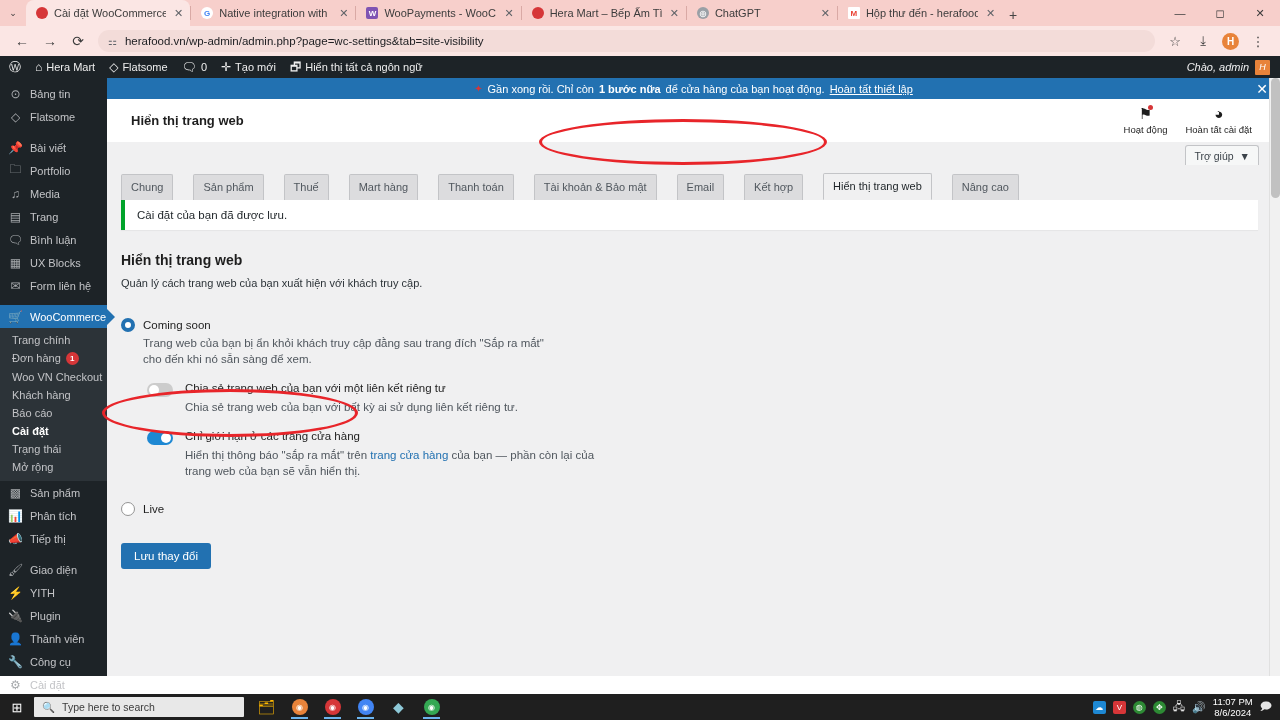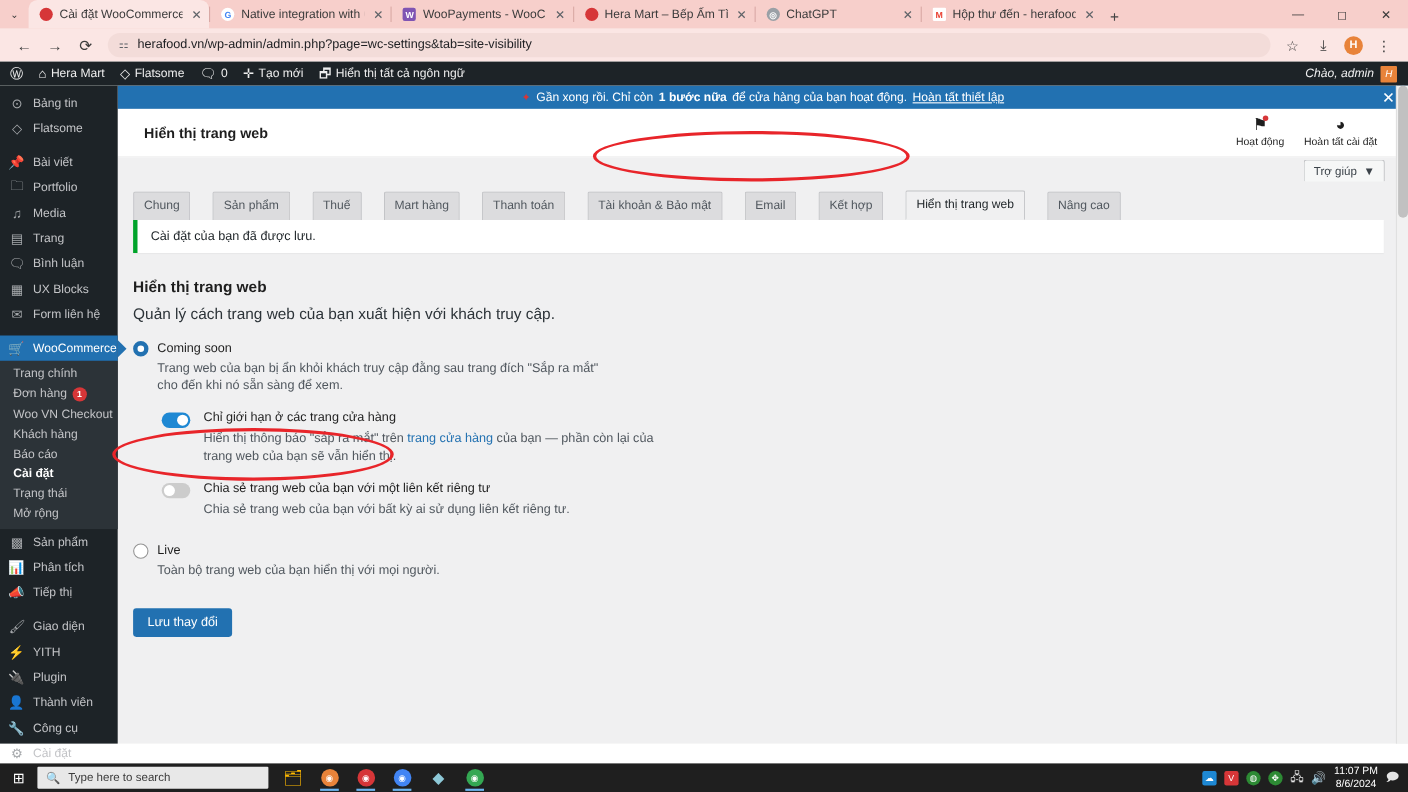--- a/index.html
+++ b/index.html
@@ -157,21 +157,21 @@
     pointer-events:none; z-index: 20; }
 
   .notice {
     background:#fff; border-left: 4px solid #00a32a; margin: 0 22px 0 14px;
     padding: 9px 12px; font-size: 11.5px; color:#1d2327;
     box-shadow: 0 1px 1px rgba(0,0,0,.04);
   }
 
   .main-pane { padding: 22px 22px 0 14px; }
   .sv-title { font-size: 14px; font-weight:700; color:#1e1e1e; margin-bottom: 9px; }
-  .sv-desc { font-size: 14px; color:#2c3338; margin-bottom: 16px; }
+  .sv-desc { font-size: 11px; color:#2c3338; margin-bottom: 28px; }
 
   .radio-row { display:flex; gap: 8px; align-items:flex-start; }
   .radio {
     width: 14px; height: 14px; border-radius: 50%; border: 1px solid #949494;
     background:#fff; flex: 0 0 14px; margin-top: 1px; position:relative;
   }
   .radio.checked { border: 4px solid #2271b1; background:#fff; }
   .radio-label { font-size: 11.5px; color:#1e1e1e; line-height: 16px; }
   .radio-help { font-size: 11.5px; color:#50575e; line-height: 16px; max-width: 420px;
     margin-top: 2px; }
@@ -504,46 +504,45 @@
         <div class="radio-row">
           <span class="radio checked"></span>
           <div>
             <div class="radio-label">Coming soon</div>
           </div>
         </div>
         <div class="radio-help" style="margin-left:22px;">Trang web của bạn bị ẩn khỏi khách truy cập đằng sau trang đích "Sắp ra mắt" cho đến khi nó sẵn sàng để xem.</div>
 
         
         <div class="toggle-block">
+          <span class="toggle">
+            <span class="knob"></span>
+          </span>
+          <div>
+            <div class="toggle-title">Chia sẻ trang web của bạn với một liên kết riêng tư</div>
+            <div class="toggle-desc">Chia sẻ trang web của bạn với bất kỳ ai sử dụng liên kết riêng tư.</div>
+          </div>
+        </div>
+
+        
+        <div class="toggle-block">
           <span class="toggle on">
             <span class="knob"></span>
           </span>
           <div>
             <div class="toggle-title">Chỉ giới hạn ở các trang cửa hàng</div>
             <div class="toggle-desc"><span>Hiển thị thông báo "sắp ra mắt" trên </span><a class="inline-link" href="#">trang cửa hàng</a><span> của bạn — phần còn lại của trang web của bạn sẽ vẫn hiển thị.</span></div>
           </div>
         </div>
 
         
-        <div class="toggle-block">
-          <span class="toggle">
-            <span class="knob"></span>
-          </span>
-          <div>
-            <div class="toggle-title">Chia sẻ trang web của bạn với một liên kết riêng tư</div>
-            <div class="toggle-desc">Chia sẻ trang web của bạn với bất kỳ ai sử dụng liên kết riêng tư.</div>
-          </div>
-        </div>
-
-        
         <div class="radio-row live-row">
           <span class="radio"></span>
           <div class="radio-label">Live</div>
         </div>
-        <div class="radio-help" style="margin-left:22px;">Toàn bộ trang web của bạn hiển thị với mọi người.</div>
 
         <button class="save-btn">Lưu thay đổi</button>
       </div>
 
       <div class="ellipse" style="left:432px; top:41px; width:288px; height:46px;"></div>
       <div class="ellipse" style="left:-5px; top:311px; width:256px; height:48px;"></div>
 
       <div class="scroll-strip">
         <div class="scroll-thumb"></div>
       </div>

